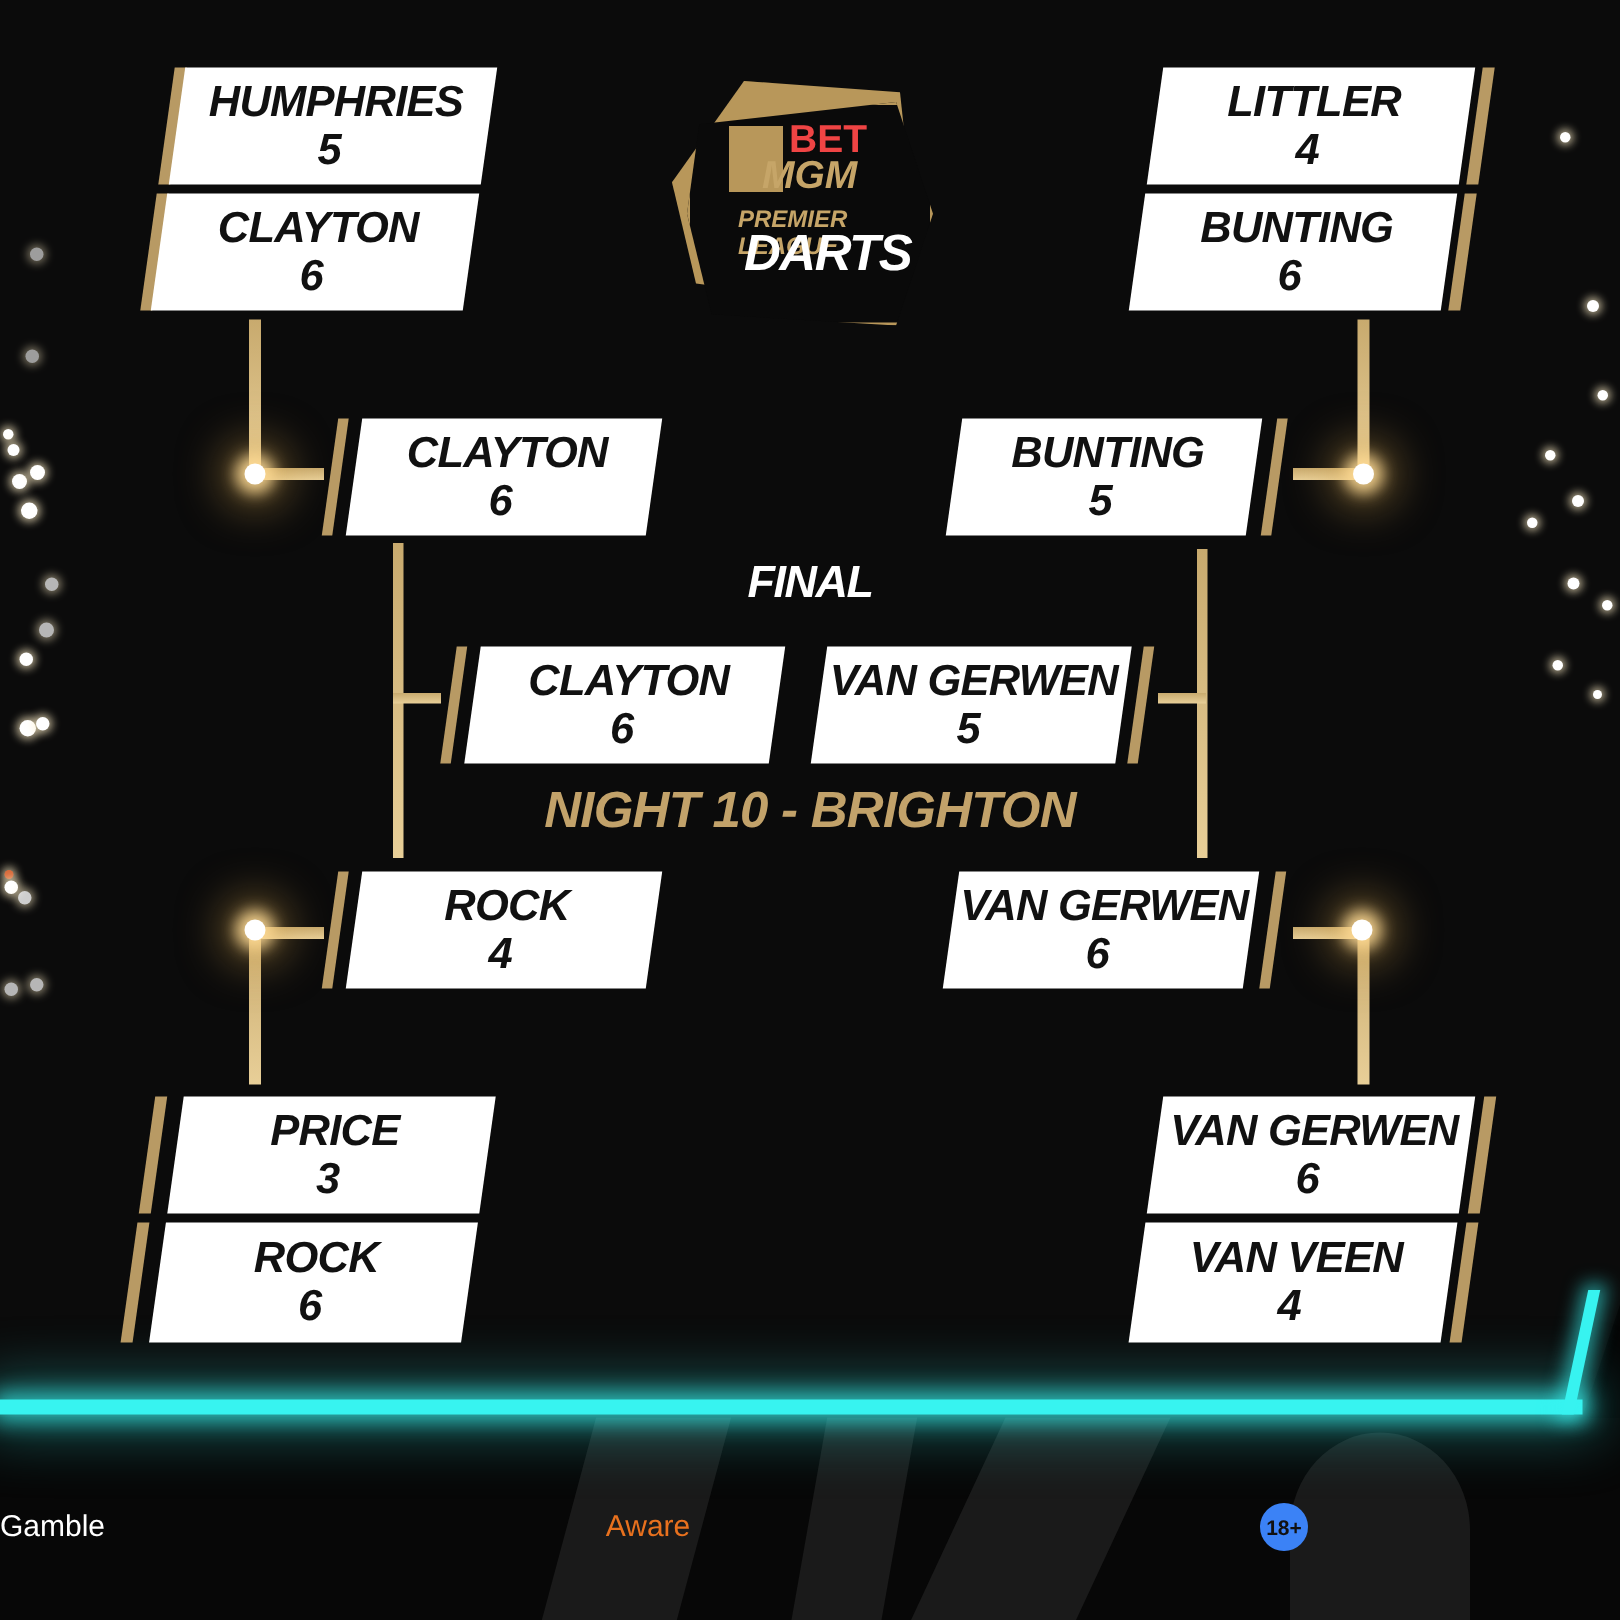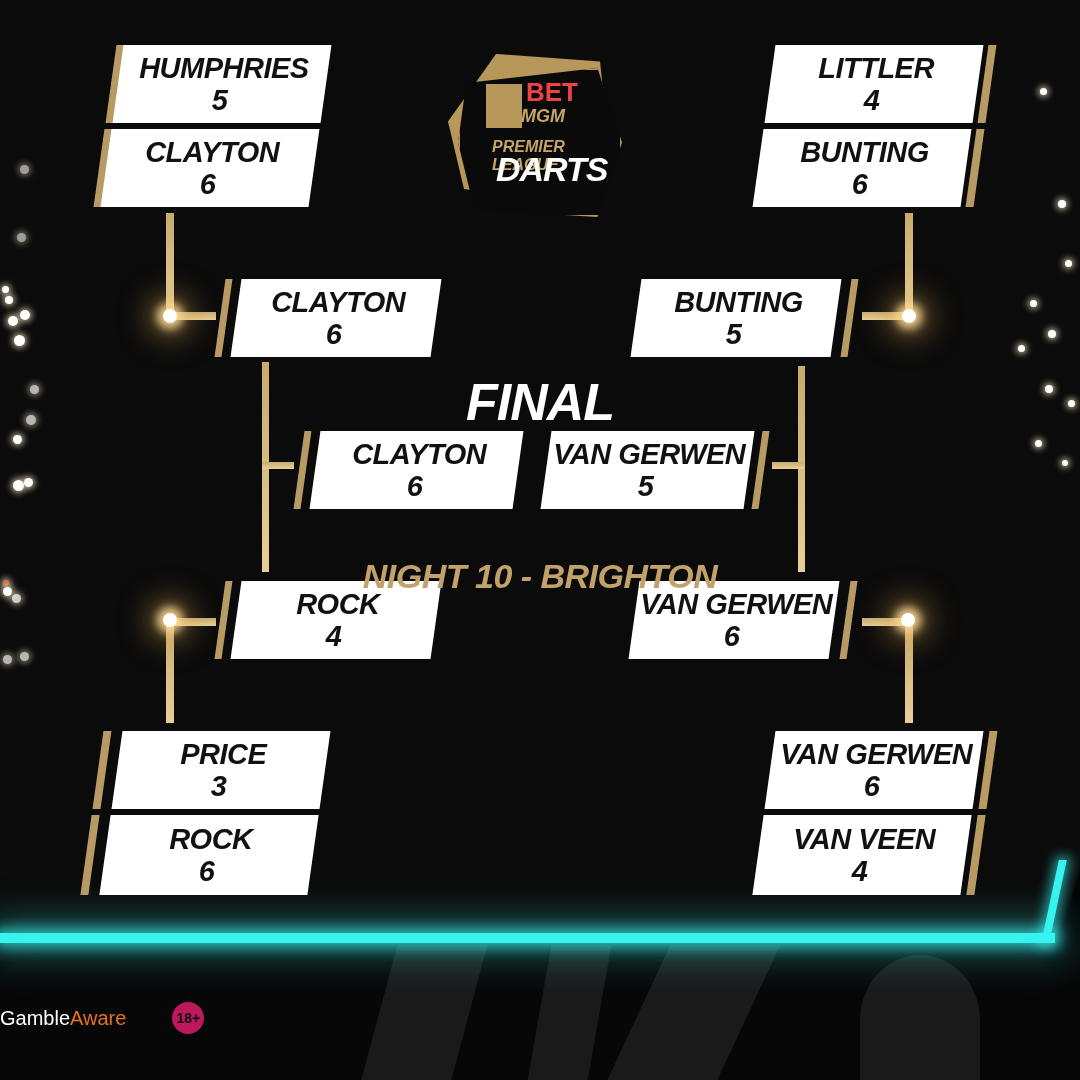--- a/index.html
+++ b/index.html
@@ -22,39 +22,39 @@
   .box .name, .box .score { transform:skewX(8deg); font-weight:900; font-style:italic; line-height:1; letter-spacing:-0.5px; }
   .box .name { font-size:29px; }
   .box .score { font-size:29px; margin-top:3px; }
   .gold-bar { position:absolute; background:#b89a64; transform:skewX(-8deg); }
 
   .line { position:absolute; background:linear-gradient(#c8aa6e,#e8cf98); }
   .glow { position:absolute; width:14px; height:14px; border-radius:50%; background:#fff;
           box-shadow:0 0 10px 6px rgba(255,220,150,0.9), 0 0 30px 14px rgba(220,170,80,0.5); }
 
   .final-title { position:absolute; left:0; width:1080px; top:372px; text-align:center; color:#fff;
-                 font-size:52px; font-weight:900; font-style:italic; letter-spacing:-1px; }
+                 font-size:30px; font-weight:900; font-style:italic; letter-spacing:-1px; }
   .night { position:absolute; left:0; width:1080px; top:521px; text-align:center; color:#c2a26a;
-           font-size:34px; font-weight:900; font-style:italic; letter-spacing:-0.5px;margin-top:36px; }
+           font-size:34px; font-weight:900; font-style:italic; letter-spacing:-0.5px; }
 
   .logo { position:absolute; left:440px; top:48px; width:180px; height:165px; }
   .logo .gold-back { position:absolute; left:8px; top:6px; width:160px; height:150px; background:#b8975a;
        clip-path:polygon(30% 0, 95% 5%, 100% 55%, 80% 100%, 10% 90%, 0 45%); box-shadow:0 0 20px rgba(200,160,80,0.6); }
   .logo .black-front { position:absolute; left:18px; top:20px; width:160px; height:145px; background:#0a0a0a;
        clip-path:polygon(5% 10%, 85% 0, 100% 50%, 85% 100%, 10% 95%, 0 50%); border:2px solid #b8975a; }
   .logo .lion { position:absolute; left:46px; top:36px; width:36px; height:44px; background:#b8975a; }
   .logo .bet { position:absolute; left:86px; top:32px; color:#ef4444; font-size:26px; font-weight:900; line-height:24px; }
-  .logo .mgm { position:absolute; left:81px; top:56px; color:#c6a568; font-size:18px; font-weight:900; font-style:italic; line-height:24px; }
+  .logo .mgm { position:absolute; left:68px; top:56px; color:#c6a568; font-size:26px; font-weight:900; font-style:italic; line-height:24px; }
   .logo .pl { position:absolute; left:52px; top:90px; color:#c6a568; font-size:16px; font-weight:900; font-style:italic; }
   .logo .darts { position:absolute; left:56px; top:102px; color:#fff; font-size:34px; font-weight:700; font-style:italic; letter-spacing:-1px; }
 
-  .ga { position:absolute; left:0; width:872px; top:1002px; display:flex; justify-content:flex-start; align-items:center; gap:6px; }
+  .ga { position:absolute; left:0; width:872px; top:1002px; display:flex; justify-content:space-between; align-items:center; gap:6px; }
   .ga .g1 { color:#fff; font-size:20px; }
   .ga .g2 { color:#e8711e; font-size:20px; margin-left:-6px; }
-  .ga .age { width:32px; height:32px; border-radius:50%; background:#be185d; color:#111; font-size:14px; font-weight:700;
+  .ga .age { width:32px; height:32px; border-radius:50%; background:#3b82f6; color:#111; font-size:14px; font-weight:700;
              display:flex; align-items:center; justify-content:center;margin-left:40px; }
 </style>
 </head>
 <body>
 
 <div class="bottom-art">
   <div class="shape" style="left:380px;top:-20px;width:90px;height:170px;transform:skewX(-15deg);"></div>
   <div class="shape" style="left:540px;top:-10px;width:60px;height:150px;transform:skewX(-10deg);"></div>
   <div class="shape" style="left:640px;top:-10px;width:110px;height:150px;transform:skewX(-25deg);"></div>
   <div class="shape" style="left:860px;top:10px;width:120px;height:130px;border-radius:50% 50% 0 0;"></div>

